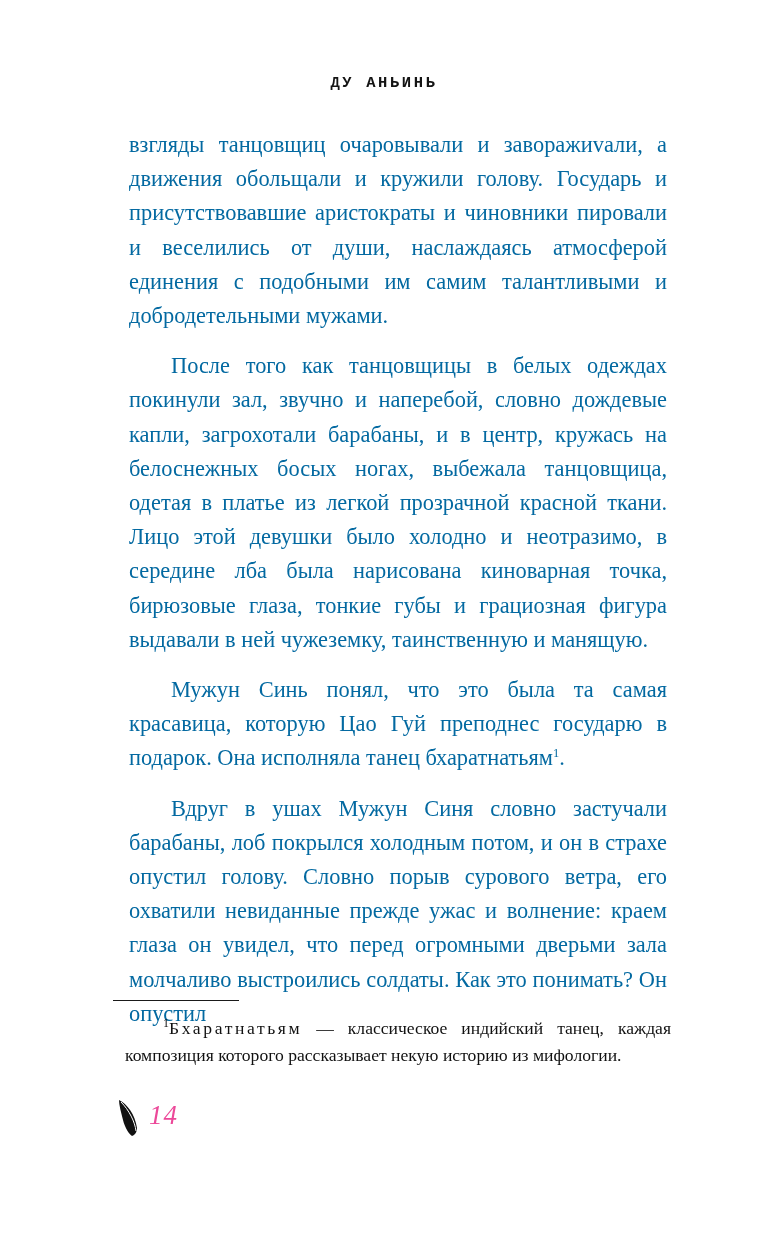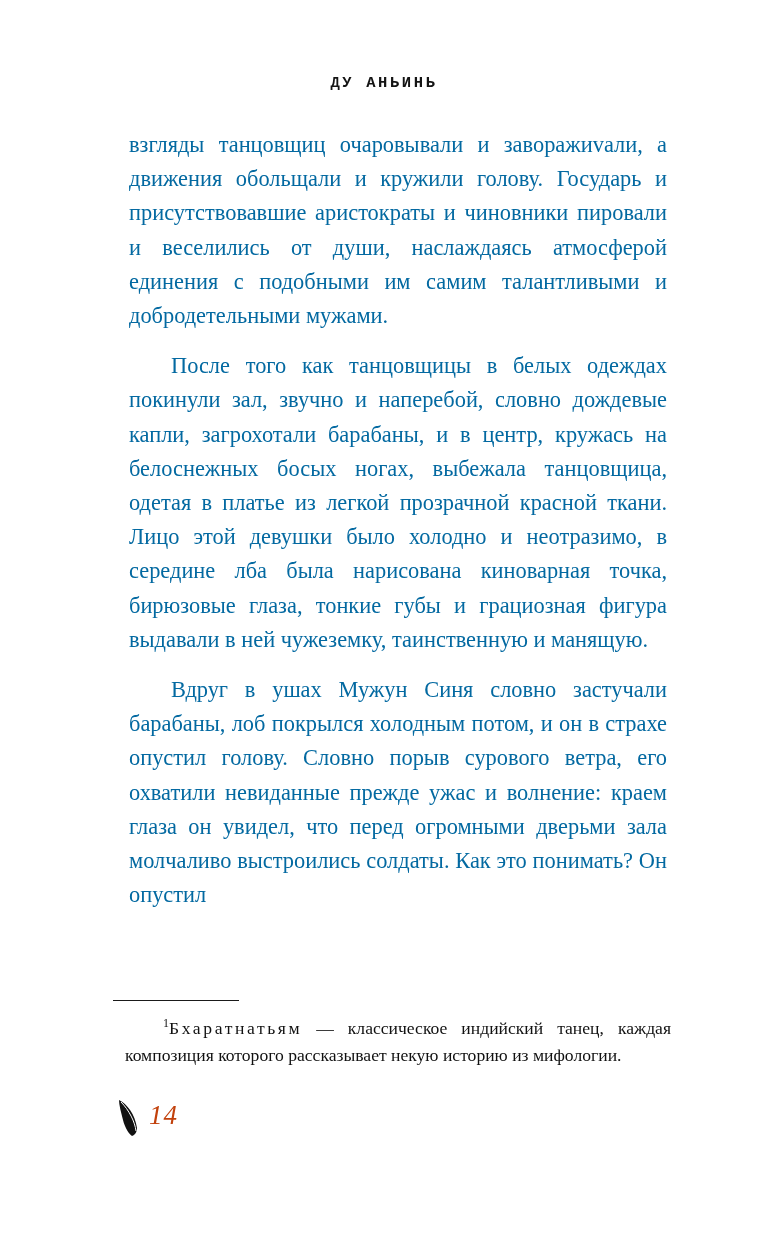--- a/index.html
+++ b/index.html
@@ -108,21 +108,21 @@
     height: 50px;
   }
 
   .folio .num {
     position: absolute;
     left: 36px;
     top: 2px;
     font-size: 27px;
     font-style: italic;
     font-family: "Liberation Serif", "DejaVu Serif", serif;
-    color: #c2410c;
+    color: #ec4899;
     letter-spacing: 1px;
   }
 
   .folio .ornament {
     position: absolute;
     left: 0;
     top: 0;
     width: 34px;
     height: 40px;
   }
@@ -130,20 +130,21 @@
 </head>
 <body>
 
 <div class="page">
 
   <div class="running-head">Ду Аньинь</div>
 
   <div class="text-block">
     <p>взгляды танцовщиц очаровывали и заворажи­vали, а движения обольщали и кружили голо­ву. Государь и присутствовавшие аристократы и чиновники пировали и веселились от души, наслаждаясь атмосферой единения с подобны­ми им самим талантливыми и добродетельными мужами.</p>
     <p class="indent">После того как танцовщицы в белых одеждах покинули зал, звучно и наперебой, словно до­ждевые капли, загрохотали барабаны, и в центр, кружась на белоснежных босых ногах, выбежала танцовщица, одетая в платье из легкой прозрач­ной красной ткани. Лицо этой девушки было холодно и неотразимо, в середине лба была нарисована киноварная точка, бирюзовые гла­за, тонкие губы и грациозная фигура выдавали в ней чужеземку, таинственную и манящую.</p>
+    <p class="indent"><span>Мужун Синь понял, что это была та самая красавица, которую Цао Гуй преподнес госу­дарю в подарок. Она исполняла танец бхарат­натьям</span><sup class="fn-ref">1</sup><span>.</span></p>
     <p class="indent">Вдруг в ушах Мужун Синя словно застучали барабаны, лоб покрылся холодным потом, и он в страхе опустил голову. Словно порыв сурового ветра, его охватили невиданные прежде ужас и волнение: краем глаза он увидел, что перед огромными дверьми зала молчаливо выстрои­лись солдаты. Как это понимать? Он опустил</p>
   </div>
 
   <div class="footnote-area">
     <div class="footnote-rule"></div>
     <p><span class="fnum">1</span><span class="spaced">Бхаратнатьям</span><span> — классическое индийский та­нец, каждая композиция которого рассказывает некую историю из мифологии.</span></p>
   </div>
 
   <div class="folio">
     <svg class="ornament" viewBox="0 0 34 40">

